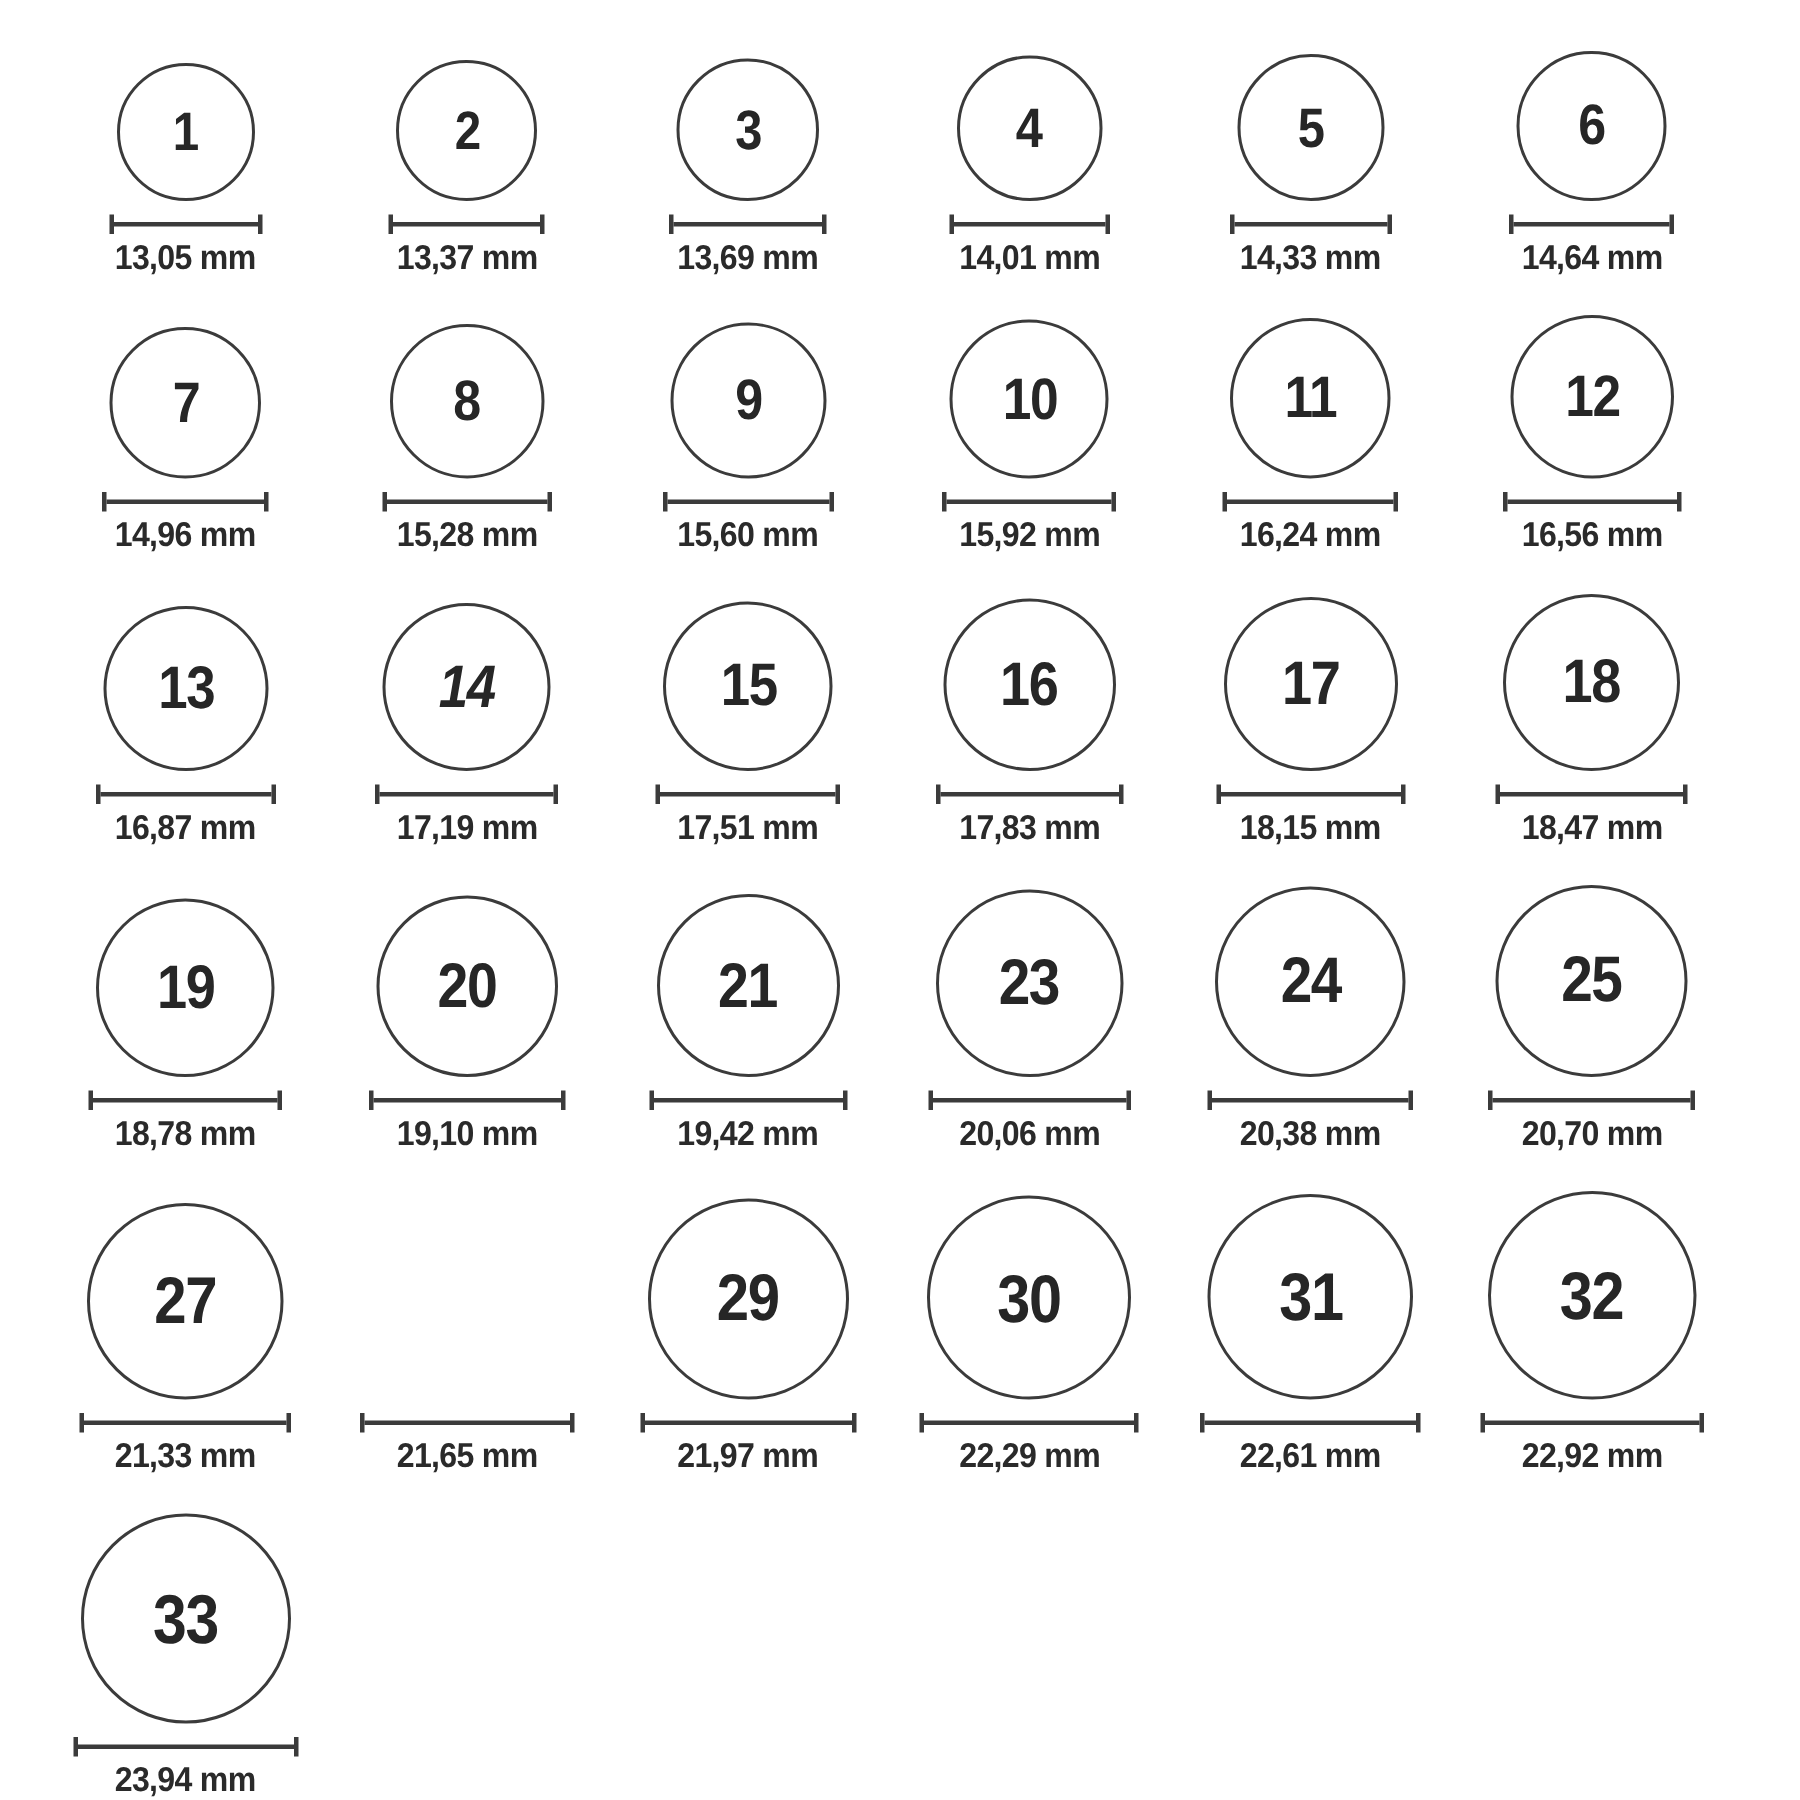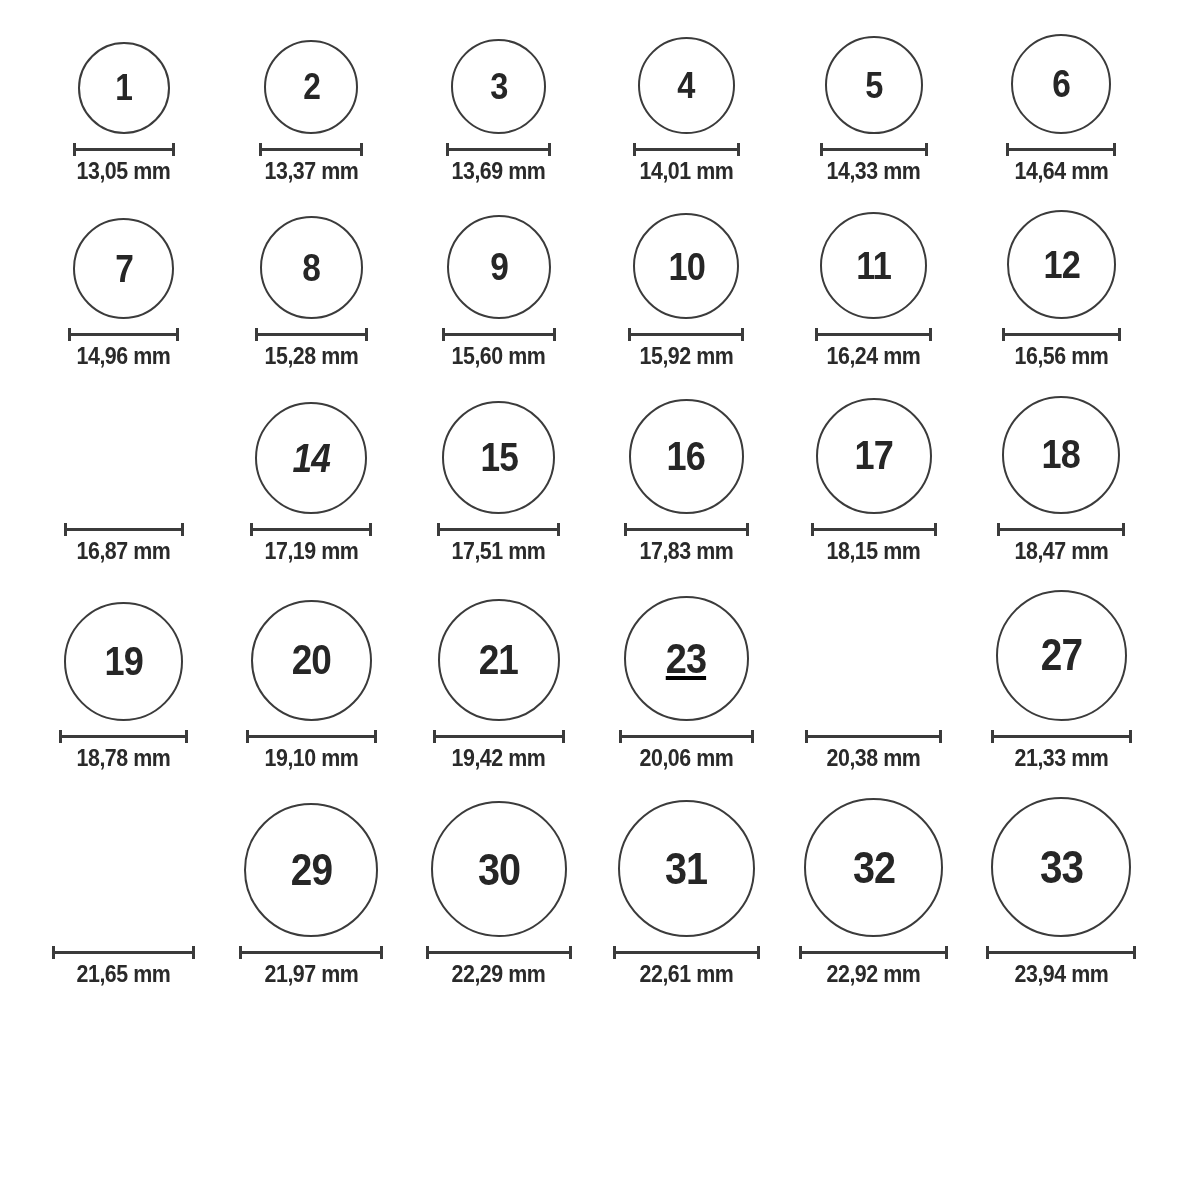--- a/index.html
+++ b/index.html
@@ -178,20 +178,23 @@
       <div class="ring-cell">
     <div class="ring-circle" style="width: 109px; height: 109px; justify-content: center;">
       <span class="ring-size-number" style="font-size: 39px;">12</span>
     </div>
     <div class="measure-bar" style="width: 119px;">
       <div class="measure-line"></div>
     </div>
     <div class="diameter-label">16,56 mm</div>
   </div>
       <div class="ring-cell">
+    <div class="ring-circle" style="width: 110px; height: 110px;">
+      <span class="ring-size-number" style="font-size: 40px;">13</span>
+    </div>
     <div class="measure-bar" style="width: 120px;">
       <div class="measure-line"></div>
     </div>
     <div class="diameter-label">16,87 mm</div>
   </div>
       <div class="ring-cell">
     <div class="ring-circle" style="width: 112px; height: 112px; font-style: italic;">
       <span class="ring-size-number" style="font-size: 40px;">14</span>
     </div>
     <div class="measure-bar" style="width: 122px;">
@@ -256,33 +259,45 @@
       <div class="ring-cell">
     <div class="ring-circle" style="width: 122px; height: 122px;">
       <span class="ring-size-number" style="font-size: 42px;">21</span>
     </div>
     <div class="measure-bar" style="width: 132px;">
       <div class="measure-line"></div>
     </div>
     <div class="diameter-label">19,42 mm</div>
   </div>
       <div class="ring-cell">
-    <div class="ring-circle" style="width: 125px; height: 125px; text-decoration: underline;">
+    <div class="ring-circle" style="width: 125px; height: 125px;">
       <span class="ring-size-number" style="font-size: 43px;">23</span>
     </div>
     <div class="measure-bar" style="width: 135px;">
       <div class="measure-line"></div>
     </div>
     <div class="diameter-label">20,06 mm</div>
   </div>
       <div class="ring-cell">
+    <div class="ring-circle" style="width: 127px; height: 127px;">
+      <span class="ring-size-number" style="font-size: 43px;">24</span>
+    </div>
     <div class="measure-bar" style="width: 137px;">
       <div class="measure-line"></div>
     </div>
     <div class="diameter-label">20,38 mm</div>
+  </div>
+      <div class="ring-cell">
+    <div class="ring-circle" style="width: 128px; height: 128px;">
+      <span class="ring-size-number" style="font-size: 43px;">25</span>
+    </div>
+    <div class="measure-bar" style="width: 138px;">
+      <div class="measure-line"></div>
+    </div>
+    <div class="diameter-label">20,70 mm</div>
   </div>
       <div class="ring-cell">
     <div class="ring-circle" style="width: 131px; height: 131px;">
       <span class="ring-size-number" style="font-size: 44px;">27</span>
     </div>
     <div class="measure-bar" style="width: 141px;">
       <div class="measure-line"></div>
     </div>
     <div class="diameter-label">21,33 mm</div>
   </div>

